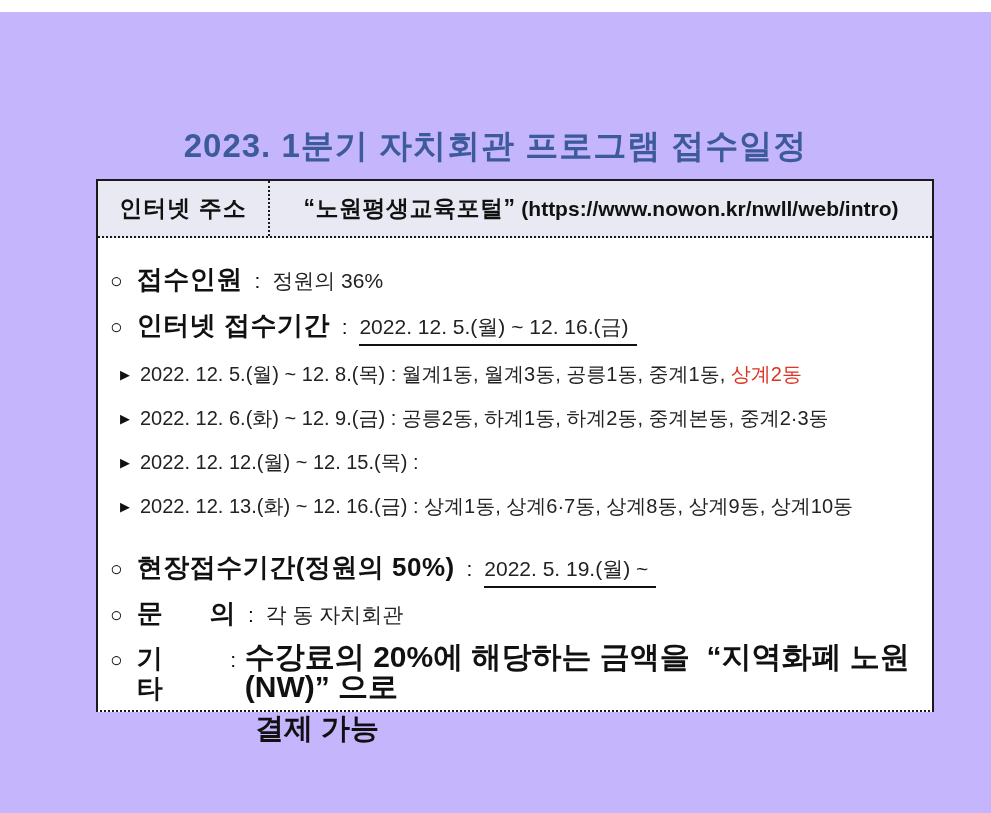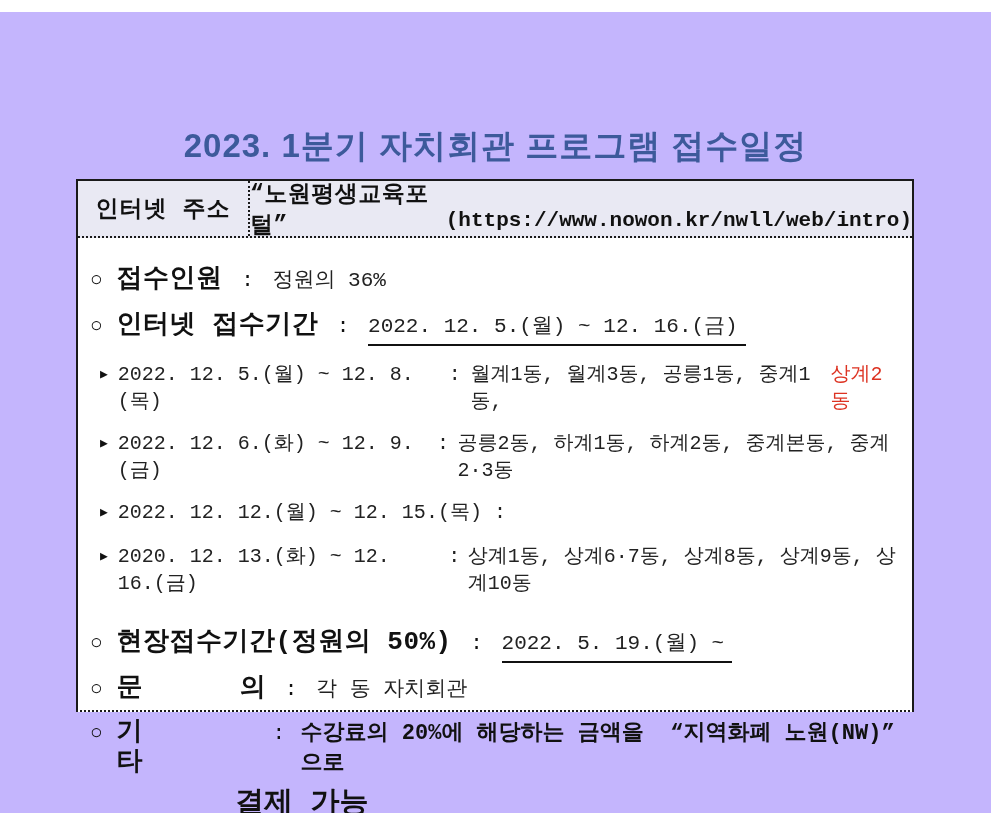--- a/index.html
+++ b/index.html
@@ -21,30 +21,29 @@
     width: 100%;
     text-align: center;
     font-size: 33px;
     font-weight: 800;
     letter-spacing: 1px;
     color: #3d5a9b;
     white-space: pre-wrap;
   }
   .main-box {
     position: absolute;
-    left: 76px;
+    left: 96px;
     top: 167px;
     width: 838px;
     height: 533px;
     border-top: 2px solid #1a1a1a;
     border-left: 2px solid #1a1a1a;
     border-right: 2px solid #1a1a1a;
     border-bottom: 2px dotted #1a1a1a;
     background: #ffffff;
-    font-family: Liberation Mono, monospace;
   }
   .header-row {
     display: flex;
     height: 57px;
     background: #e9e9f3;
     border-bottom: 2px dotted #1a1a1a;
   }
   .header-cell-label {
     width: 172px;
     flex: 0 0 172px;
@@ -105,21 +104,21 @@
     margin-right: 10px;
     flex: 0 0 auto;
     transform: translateY(-2px);
     color: #111111;
   }
   .highlight-red { color: #dd3322; }
   .mt-line2 { margin-top: 14px; }
   .mt-line3 { margin-top: 30px; }
   .mt-line4 { margin-top: 10px; }
   .mt-line5 { margin-top: 12px; }
-  .bold-val { font-weight: 800 !important; color: #111111 !important; font-size: 22px; }
+  .bold-val { font-weight: 800 !important; color: #111111 !important; font-size: 30px; }
   .cont-line {
     margin-top: 10px;
     padding-left: 145px;
     font-size: 29px;
     font-weight: 800;
     line-height: 30px;
     white-space: pre-wrap;
   }
 </style>
 </head>
@@ -172,21 +171,21 @@
         </div>
 
         <div class="sub-line">
           <span class="arrow">▶</span>
           <span>2022. 12. 12.(월) ~ 12. 15.(목)</span>
           <span> : </span>
         </div>
 
         <div class="sub-line">
           <span class="arrow">▶</span>
-          <span>2020. 12. 13.(화) ~ 12. 16.(금)</span>
+          <span>2022. 12. 13.(화) ~ 12. 16.(금)</span>
           <span> : </span>
           <span>상계1동, 상계6·7동, 상계8동, 상계9동, 상계10동</span>
         </div>
 
       </div>
 
       <div class="line mt-line3">
         <span class="marker">○</span>
         <span class="lbl">현장접수기간(정원의 50%)</span>
         <span class="sep"> : </span>

